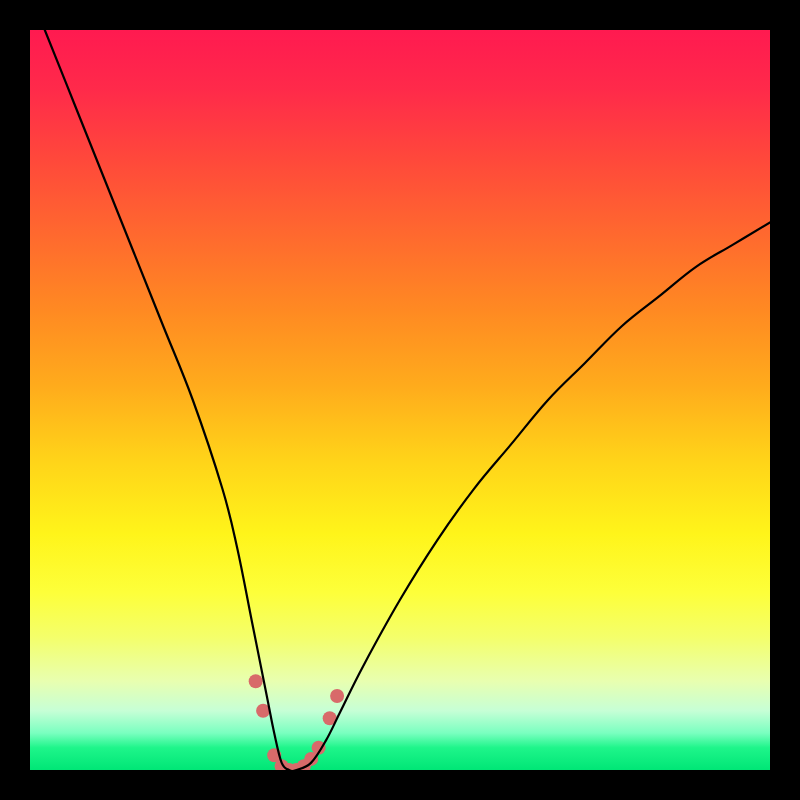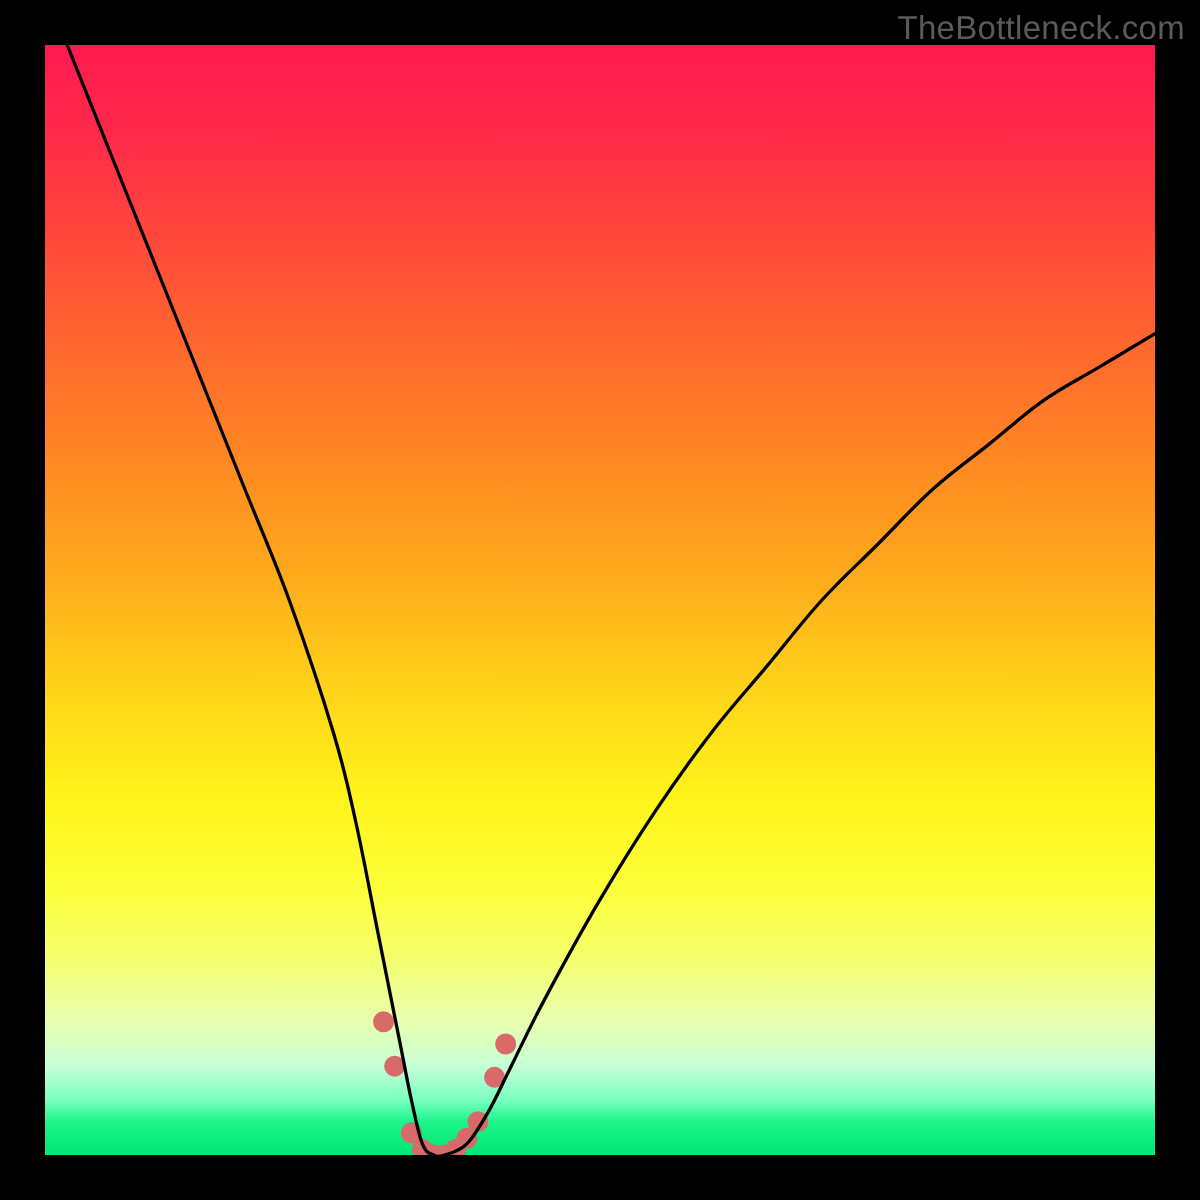--- a/index.html
+++ b/index.html
@@ -56,21 +56,20 @@
     left: 0;
     top: 0;
     width: 740px;
     height: 740px;
   }
 </style>
 </head>
 <body>
 
 <div class="frame">
-  <div class="watermark">TheBottleneck.com</div>
   <div class="plot">
     <svg class="curve" viewBox="0 0 740 740" preserveAspectRatio="none">
       <g id="marker-layer">
           <circle cx="225.70" cy="651.20" r="7" fill="#d86a6a"></circle>
           <circle cx="233.10" cy="680.80" r="7" fill="#d86a6a"></circle>
           <circle cx="244.20" cy="725.20" r="7" fill="#d86a6a"></circle>
           <circle cx="251.60" cy="736.30" r="7" fill="#d86a6a"></circle>
           <circle cx="259.00" cy="740.00" r="7" fill="#d86a6a"></circle>
           <circle cx="266.40" cy="740.00" r="7" fill="#d86a6a"></circle>
           <circle cx="273.80" cy="736.30" r="7" fill="#d86a6a"></circle>

